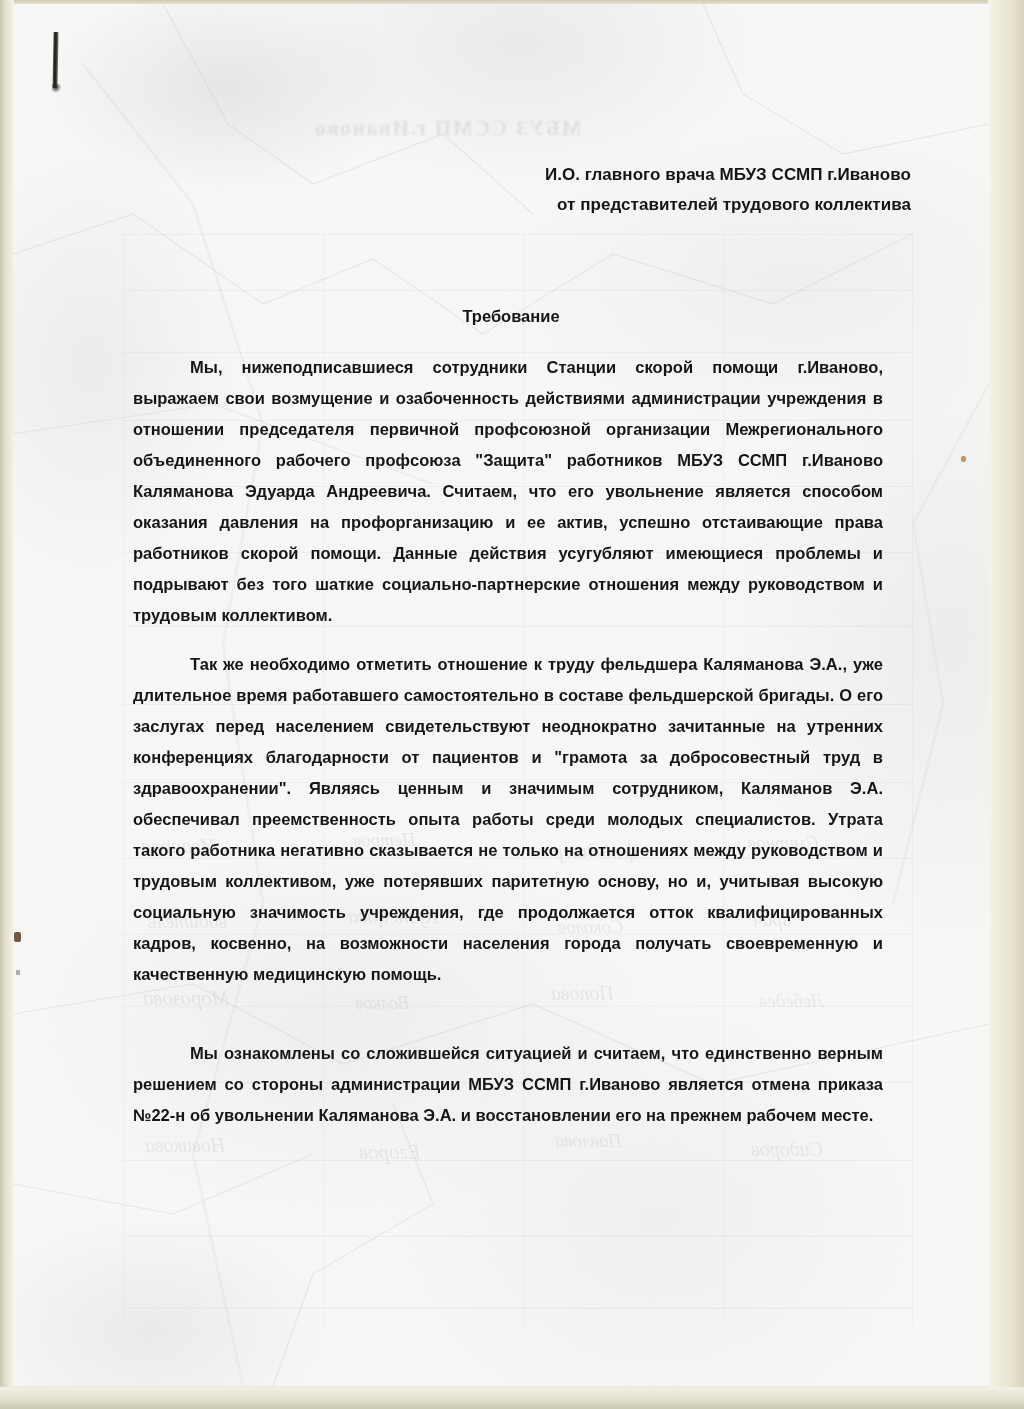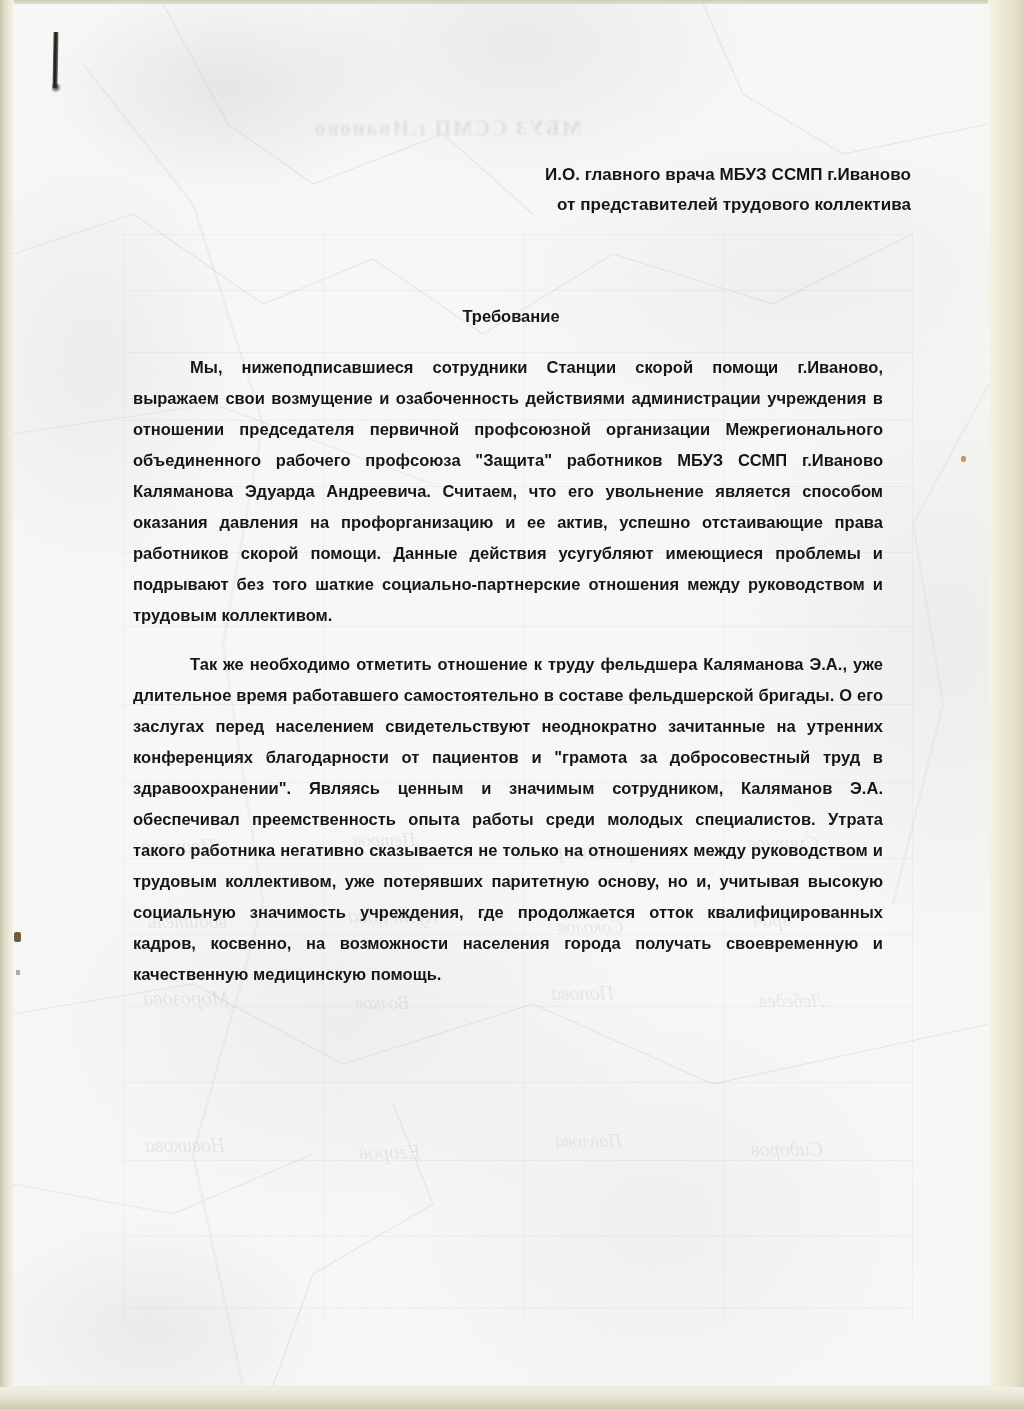--- a/index.html
+++ b/index.html
@@ -330,19 +330,20 @@
       <div class="addressee">
         <div>И.О. главного врача МБУЗ ССМП г.Иваново</div>
         <div>от представителей трудового коллектива</div>
       </div>
 
       <div class="doc-title">Требование</div>
 
       <div class="body">
         <p>Мы, нижеподписавшиеся сотрудники Станции скорой помощи г.Иваново, выражаем свои возмущение и озабоченность действиями администрации учреждения в отношении председателя первичной профсоюзной организации Межрегионального объединенного рабочего профсоюза "Защита" работников МБУЗ ССМП г.Иваново Калямaнова Эдуарда Андреевича. Считаем, что его увольнение является способом оказания давления на профорганизацию и ее актив, успешно отстаивающие права работников скорой помощи. Данные действия усугубляют имеющиеся  проблемы и подрывают без того шаткие социально-партнерские отношения между руководством и трудовым коллективом.</p>
         <p>Так же необходимо отметить отношение к труду фельдшера Калямaнова Э.А., уже длительное время работавшего самостоятельно в составе фельдшерской бригады. О его заслугах перед населением свидетельствуют неоднократно зачитанные на утренних конференциях благодарности от пациентов и "грамота за добросовестный труд в здравоохранении". Являясь ценным и значимым сотрудником, Калямaнов Э.А. обеспечивал преемственность опыта работы среди молодых специалистов. Утрата такого работника негативно сказывается не только на отношениях между руководством и трудовым коллективом, уже потерявших паритетную основу, но и, учитывая высокую социальную значимость учреждения, где продолжается отток квалифицированных кадров, косвенно, на возможности населения города получать своевременную и качественную медицинскую помощь.</p>
+        <p class="gap-before">Мы ознакомлены со сложившейся ситуацией и считаем, что единственно верным решением со стороны администрации МБУЗ ССМП г.Иваново является отмена приказа №22-н об увольнении Калямaнова Э.А. и восстановлении его на прежнем рабочем месте.</p>
       </div>
 
     </div>
 
     <div class="grain"></div>
   </div>
 </div>
 
 </body></html>

